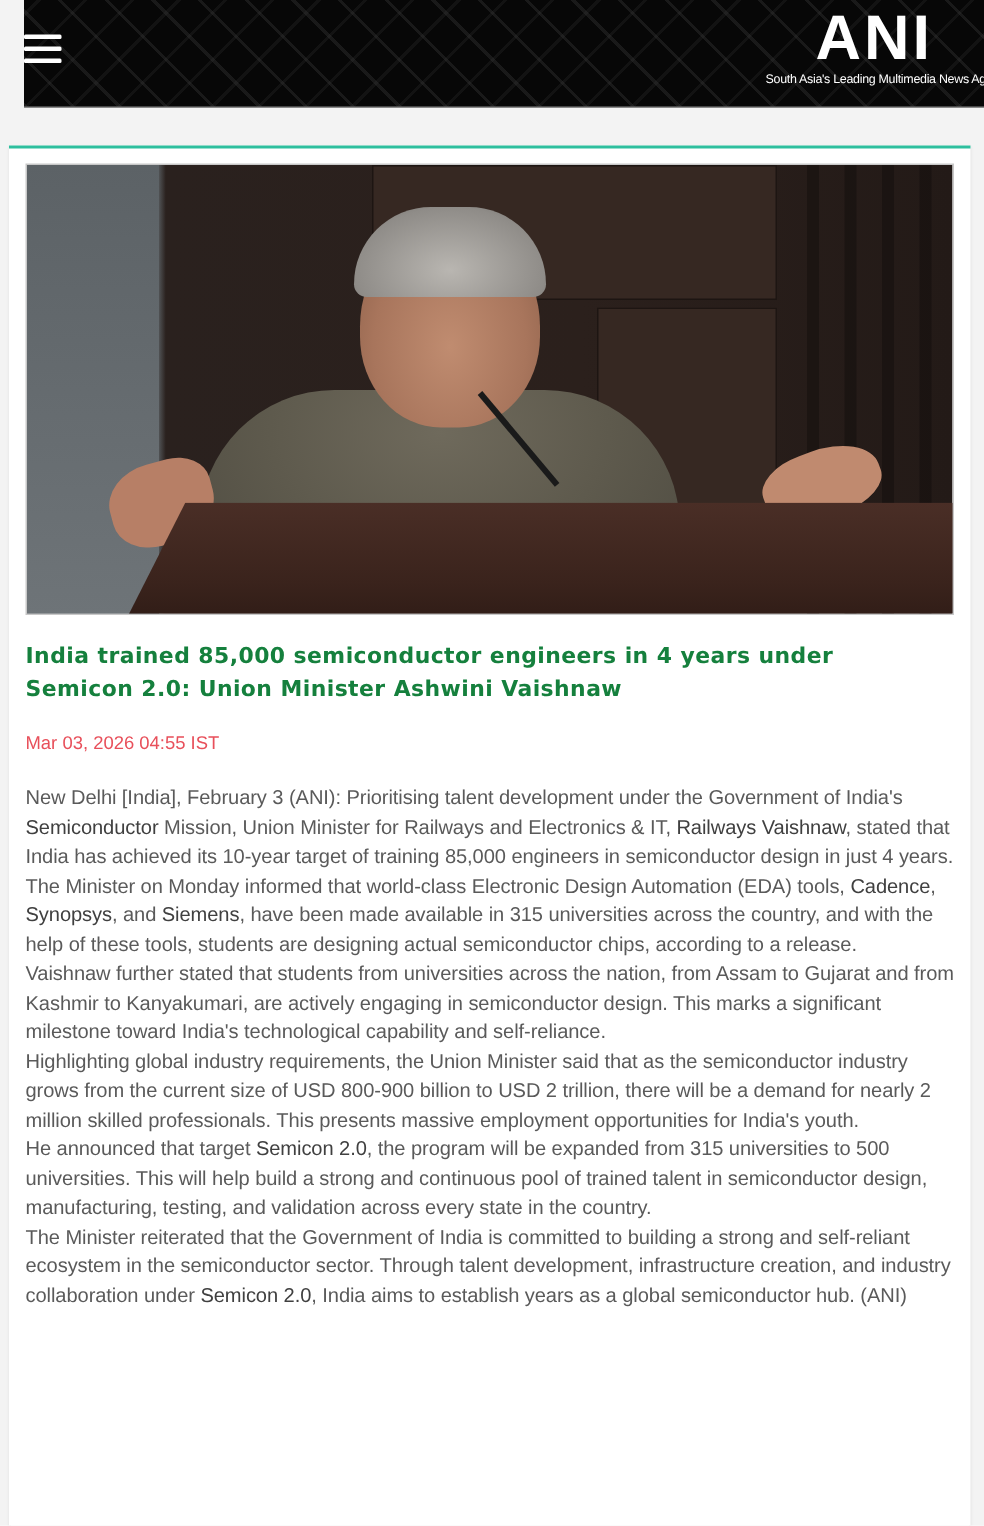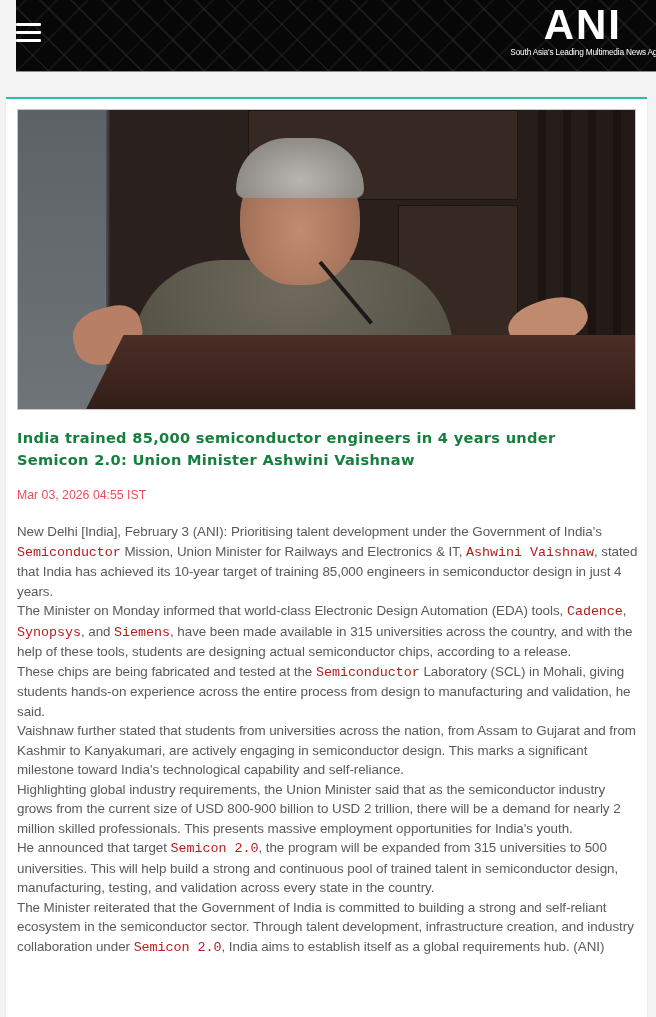--- a/index.html
+++ b/index.html
@@ -76,21 +76,21 @@
   .date {
     position: absolute; left: 11px; top: 389px;
     font-family: "Liberation Sans", sans-serif; font-size: 12.3px; color: #e8505b;
   }
   .article {
     position: absolute; left: 11px; top: 423px; width: 622px;
     font-family: "Liberation Sans", sans-serif; font-size: 13.4px; line-height: 19.5px;
     color: #5a5a5a; letter-spacing: -0.05px;
   }
   .article p { margin: 0; }
-  .article a { color: #b91c1c; text-decoration: none; font-family: Liberation Mono, monospace; }
+  .article a { color: #404040; text-decoration: none; }
 </style>
 </head>
 <body>
 
 <header class="header">
   <div class="hamburger">
     <span></span>
     <span></span>
     <span></span>
   </div>
@@ -115,21 +115,20 @@
     <div class="mic"></div>
     <div class="hand-l"></div>
     <div class="hand-r"></div>
     <div class="podium"></div>
   </div>
 
   <h1 class="title">India trained 85,000 semiconductor engineers in 4 years under Semicon 2.0: Union Minister Ashwini Vaishnaw</h1>
   <div class="date">Mar 03, 2026 04:55 IST</div>
 
   <div class="article" id="article-body">
-      <p><span>New Delhi [India], February 3 (ANI): Prioritising talent development under the Government of India's </span><a href="#">Semiconductor</a><span> Mission, Union Minister for Railways and Electronics &amp; IT, </span><a href="#">Ashwini Vaishnaw</a><span>, stated that India has achieved its 10-year target of training 85,000 engineers in semiconductor design in just 4 years.</span></p>
+      <p><span>New Delhi [India], February 3 (ANI): Prioritising talent development under the Government of India's </span><a href="#">Semiconductor</a><span> Mission, Union Minister for Railways and Electronics &amp; IT, </span><a href="#">Railways Vaishnaw</a><span>, stated that India has achieved its 10-year target of training 85,000 engineers in semiconductor design in just 4 years.</span></p>
       <p><span>The Minister on Monday informed that world-class Electronic Design Automation (EDA) tools, </span><a href="#">Cadence</a><span>, </span><a href="#">Synopsys</a><span>, and </span><a href="#">Siemens</a><span>, have been made available in 315 universities across the country, and with the help of these tools, students are designing actual semiconductor chips, according to a release.</span></p>
-      <p><span>These chips are being fabricated and tested at the </span><a href="#">Semiconductor</a><span> Laboratory (SCL) in Mohali, giving students hands-on experience across the entire process from design to manufacturing and validation, he said.</span></p>
       <p><span>Vaishnaw further stated that students from universities across the nation, from Assam to Gujarat and from Kashmir to Kanyakumari, are actively engaging in semiconductor design. This marks a significant milestone toward India's technological capability and self-reliance.</span></p>
       <p><span>Highlighting global industry requirements, the Union Minister said that as the semiconductor industry grows from the current size of USD 800-900 billion to USD 2 trillion, there will be a demand for nearly 2 million skilled professionals. This presents massive employment opportunities for India's youth.</span></p>
       <p><span>He announced that target </span><a href="#">Semicon 2.0</a><span>, the program will be expanded from 315 universities to 500 universities. This will help build a strong and continuous pool of trained talent in semiconductor design, manufacturing, testing, and validation across every state in the country.</span></p>
-      <p><span>The Minister reiterated that the Government of India is committed to building a strong and self-reliant ecosystem in the semiconductor sector. Through talent development, infrastructure creation, and industry collaboration under </span><a href="#">Semicon 2.0</a><span>, India aims to establish itself as a global requirements hub. (ANI)</span></p>
+      <p><span>The Minister reiterated that the Government of India is committed to building a strong and self-reliant ecosystem in the semiconductor sector. Through talent development, infrastructure creation, and industry collaboration under </span><a href="#">Semicon 2.0</a><span>, India aims to establish years as a global semiconductor hub. (ANI)</span></p>
     </div>
 </main>
 
 </body></html>

